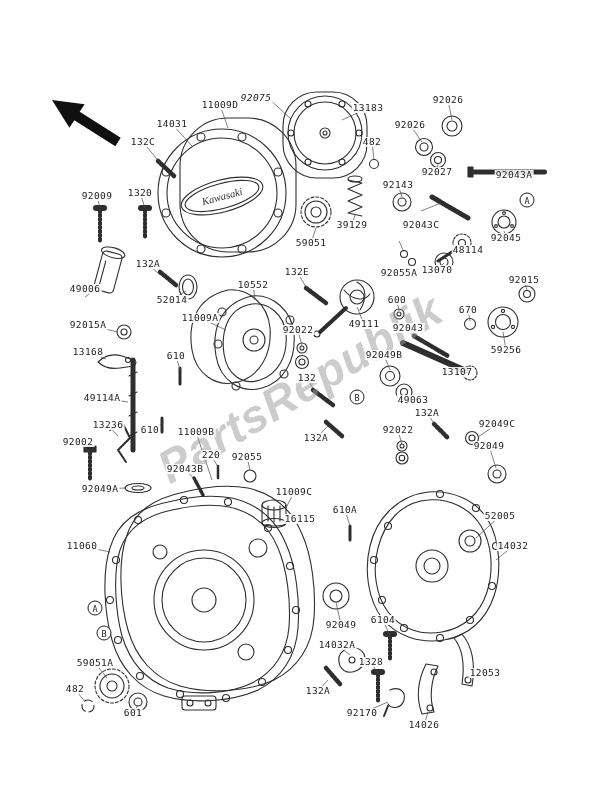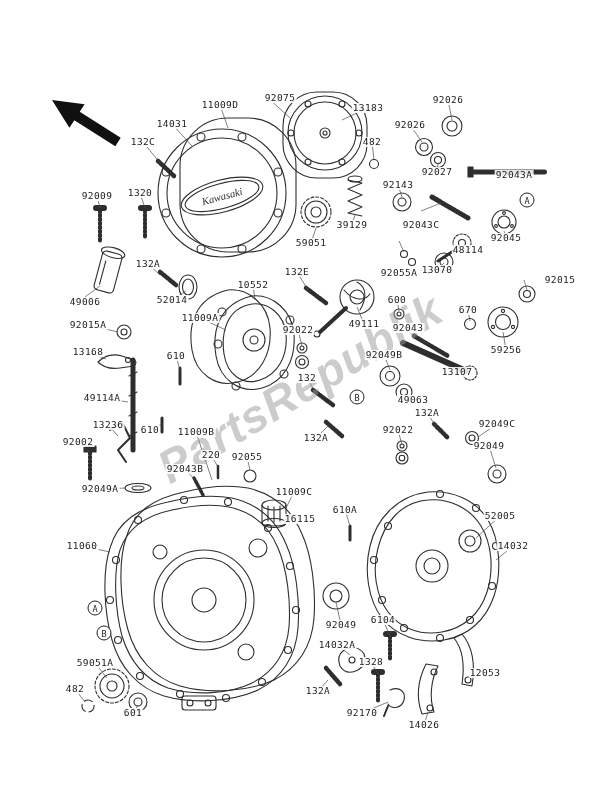--- a/index.html
+++ b/index.html
@@ -442,41 +442,41 @@
       <line x1="318" y1="691" x2="328" y2="680"></line>
       <line x1="362" y1="713" x2="388" y2="702"></line>
       <line x1="485" y1="673" x2="473" y2="668"></line>
       <line x1="424" y1="725" x2="428" y2="712"></line>
     </svg>
 
   <div class="watermark">PartsRepublik</div>
 
   <div id="labels-layer">
       <span class="part-label" style="left: 220px; top: 105px;">11009D</span>
-      <span class="part-label" style="left: 280px; top: 98px;">92075</span>
+      <span class="part-label" style="left: 256px; top: 98px; font-style: italic;">92075</span>
       <span class="part-label" style="left: 368px; top: 108px; text-align: right;">13183</span>
       <span class="part-label" style="left: 448px; top: 100px;">92026</span>
       <span class="part-label" style="left: 172px; top: 124px;">14031</span>
       <span class="part-label" style="left: 410px; top: 125px;">92026</span>
       <span class="part-label" style="left: 143px; top: 142px;">132C</span>
       <span class="part-label" style="left: 372px; top: 142px;">482</span>
       <span class="part-label" style="left: 437px; top: 172px;">92027</span>
       <span class="part-label" style="left: 398px; top: 185px;">92143</span>
       <span class="part-label" style="left: 514px; top: 175px;">92043A</span>
       <span class="part-label" style="left: 97px; top: 196px;">92009</span>
       <span class="part-label" style="left: 140px; top: 193px;">1320</span>
       <span class="part-label" style="left: 421px; top: 211px; margin-top: 14px;">92043C</span>
       <span class="part-label" style="left: 311px; top: 243px;">59051</span>
       <span class="part-label" style="left: 352px; top: 225px;">39129</span>
       <span class="part-label" style="left: 506px; top: 238px;">92045</span>
       <span class="part-label" style="left: 468px; top: 250px;">48114</span>
       <span class="part-label" style="left: 399px; top: 241px; margin-top: 32px;">92055A</span>
       <span class="part-label" style="left: 437px; top: 270px;">13070</span>
-      <span class="part-label" style="left: 524px; top: 280px; margin-left: 36px;">92015</span>
-      <span class="part-label" style="left: 85px; top: 302px;">49006</span>
+      <span class="part-label" style="left: 524px; top: 280px;">92015</span>
+      <span class="part-label" style="left: 85px; top: 289px;">49006</span>
       <span class="part-label" style="left: 148px; top: 264px;">132A</span>
       <span class="part-label" style="left: 172px; top: 300px;">52014</span>
       <span class="part-label" style="left: 253px; top: 285px;">10552</span>
       <span class="part-label" style="left: 297px; top: 272px;">132E</span>
       <span class="part-label" style="left: 200px; top: 318px;">11009A</span>
       <span class="part-label" style="left: 298px; top: 330px;">92022</span>
       <span class="part-label" style="left: 397px; top: 300px;">600</span>
       <span class="part-label" style="left: 468px; top: 310px;">670</span>
       <span class="part-label" style="left: 88px; top: 325px;">92015A</span>
       <span class="part-label" style="left: 364px; top: 324px;">49111</span>

